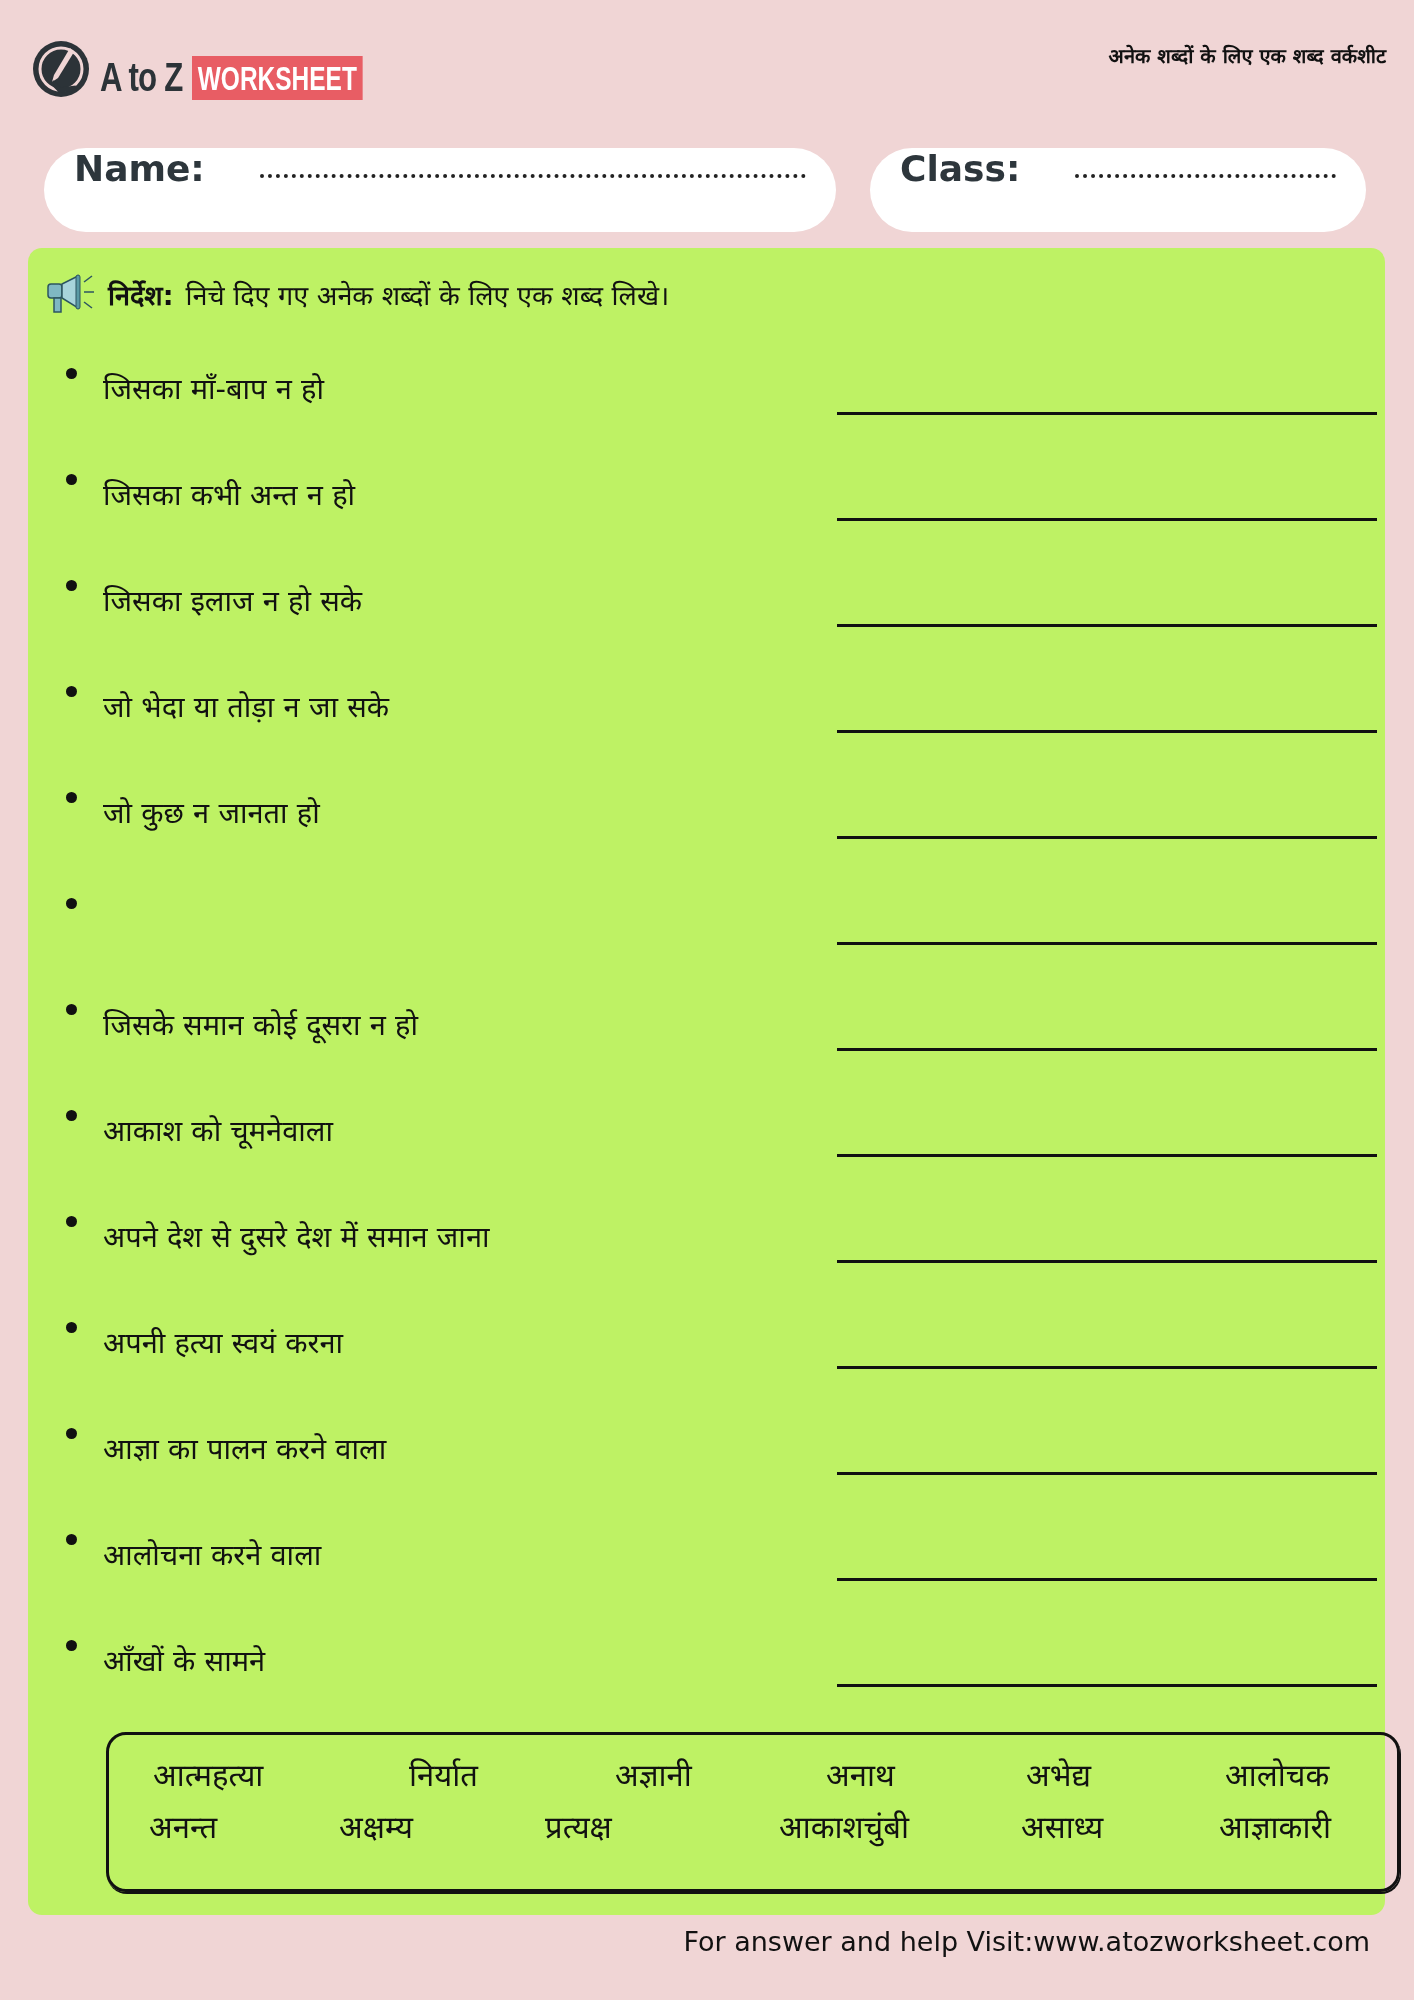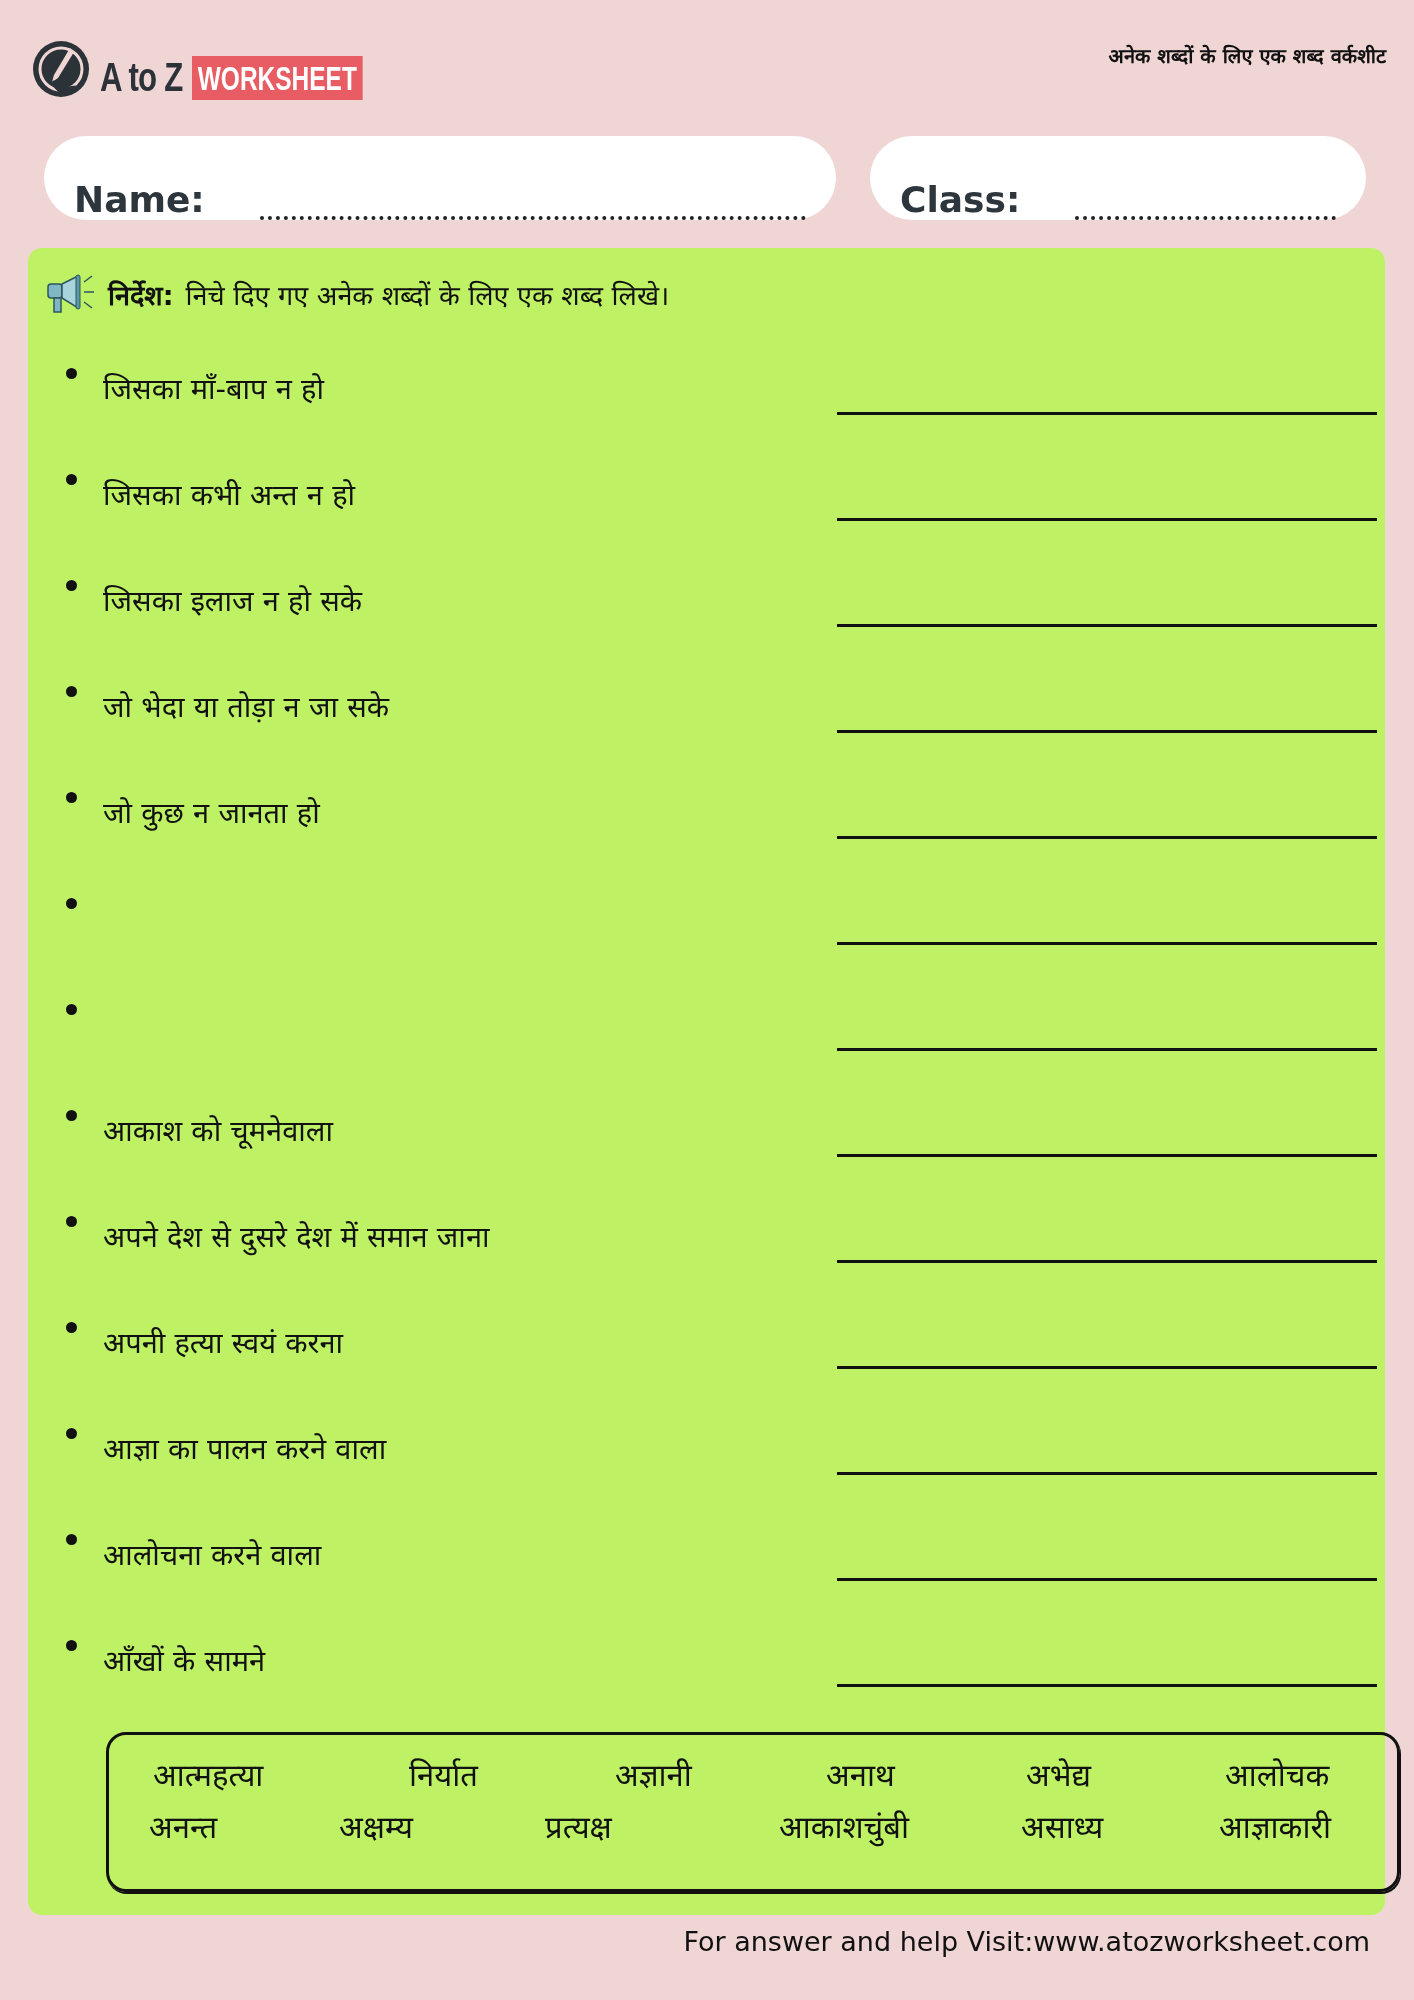--- a/index.html
+++ b/index.html
@@ -27,22 +27,22 @@
     font-size: 34px; padding: 2px 8px; line-height: 40px;
     transform: scaleX(0.72); transform-origin: left center;
     letter-spacing: 0px;
   }
   .doc-title {
     position: absolute; right: 28px; top: 42px;
     font-family: "DejaVu Sans", sans-serif; font-weight: 700;
     font-size: 20px; color: #111;
   }
   .pill {
-    position: absolute; top: 136px; height: 84px; background: #fff;
-    border-radius: 42px; display: flex; align-items: flex-end;
+    position: absolute; top: 148px; height: 84px; background: #fff;
+    border-radius: 42px; display: flex; align-items: flex-start;
     padding-left: 30px; padding-right: 30px; gap: 33px;
   }
   .pill-name { left: 44px; width: 792px; }
   .pill-class { left: 870px; width: 496px; }
   .pill-label {
     font-family: "DejaVu Sans", sans-serif; font-weight: 700;
     font-size: 36px; color: #2d363c; white-space: nowrap;
   }
   .pill-dots {
     flex: 1; margin-left: 22px; margin-top: 26px;
@@ -159,20 +159,21 @@
       <span class="bullet"></span>
       <span class="item-text">जो कुछ न जानता हो</span>
       <span class="answer-line"></span>
     </div>
     <div class="item" style="top:650px">
       <span class="bullet"></span>
       <span class="answer-line"></span>
     </div>
     <div class="item" style="top:756px">
       <span class="bullet"></span>
+      <span class="item-text">जिसके समान कोई दूसरा न हो</span>
       <span class="answer-line"></span>
     </div>
     <div class="item" style="top:862px">
       <span class="bullet"></span>
       <span class="item-text">आकाश को चूमनेवाला</span>
       <span class="answer-line"></span>
     </div>
     <div class="item" style="top:968px">
       <span class="bullet"></span>
       <span class="item-text">अपने देश से दुसरे देश में समान जाना</span>

